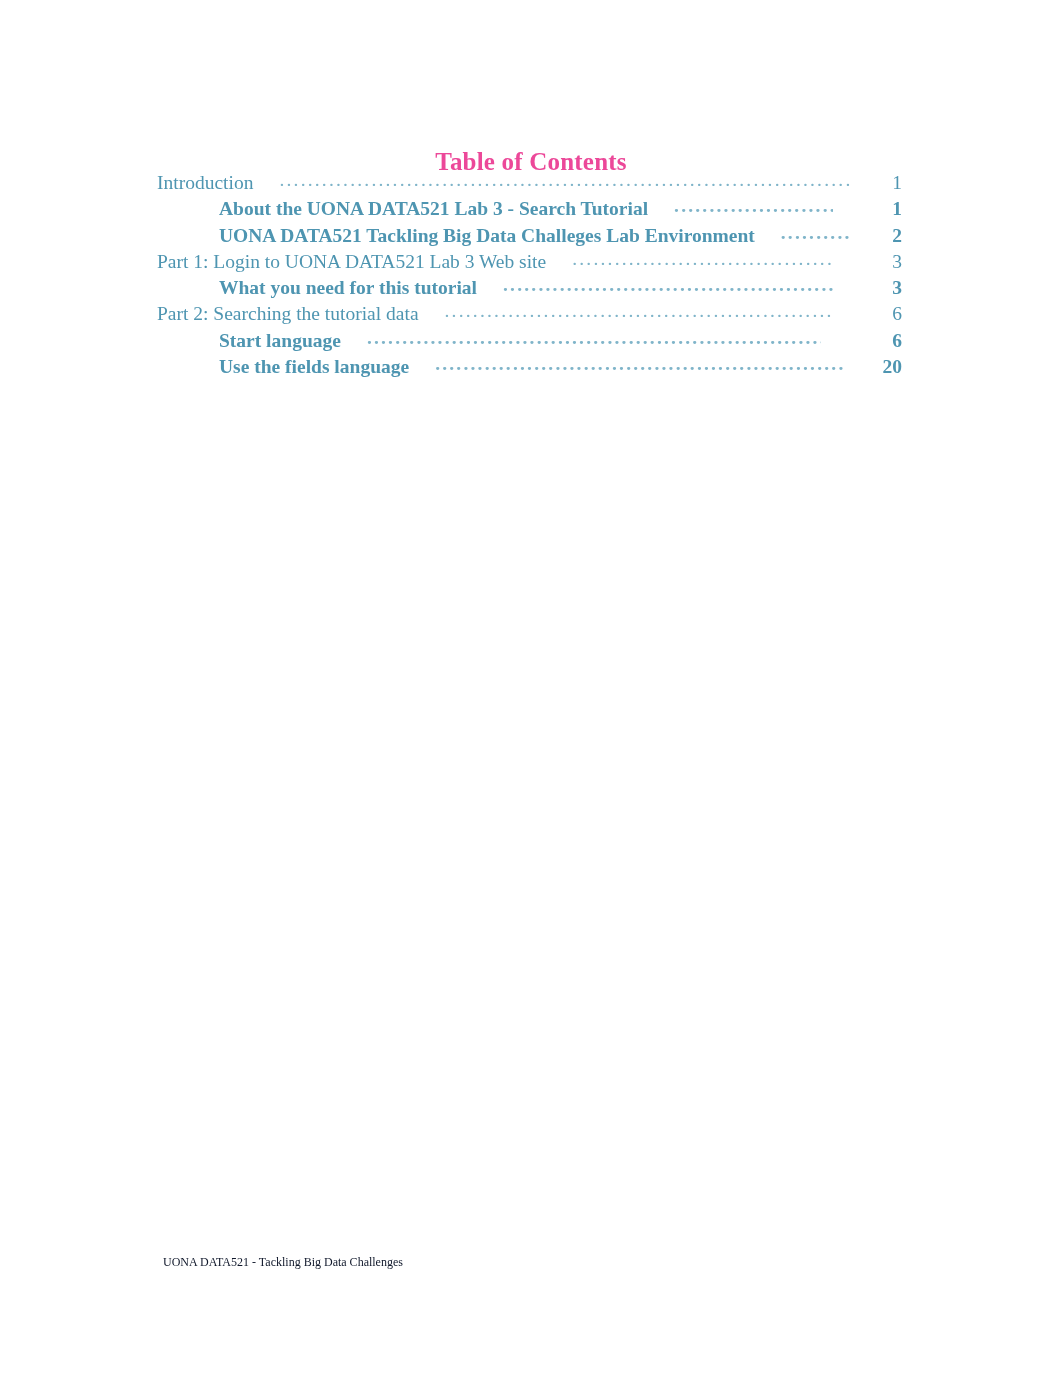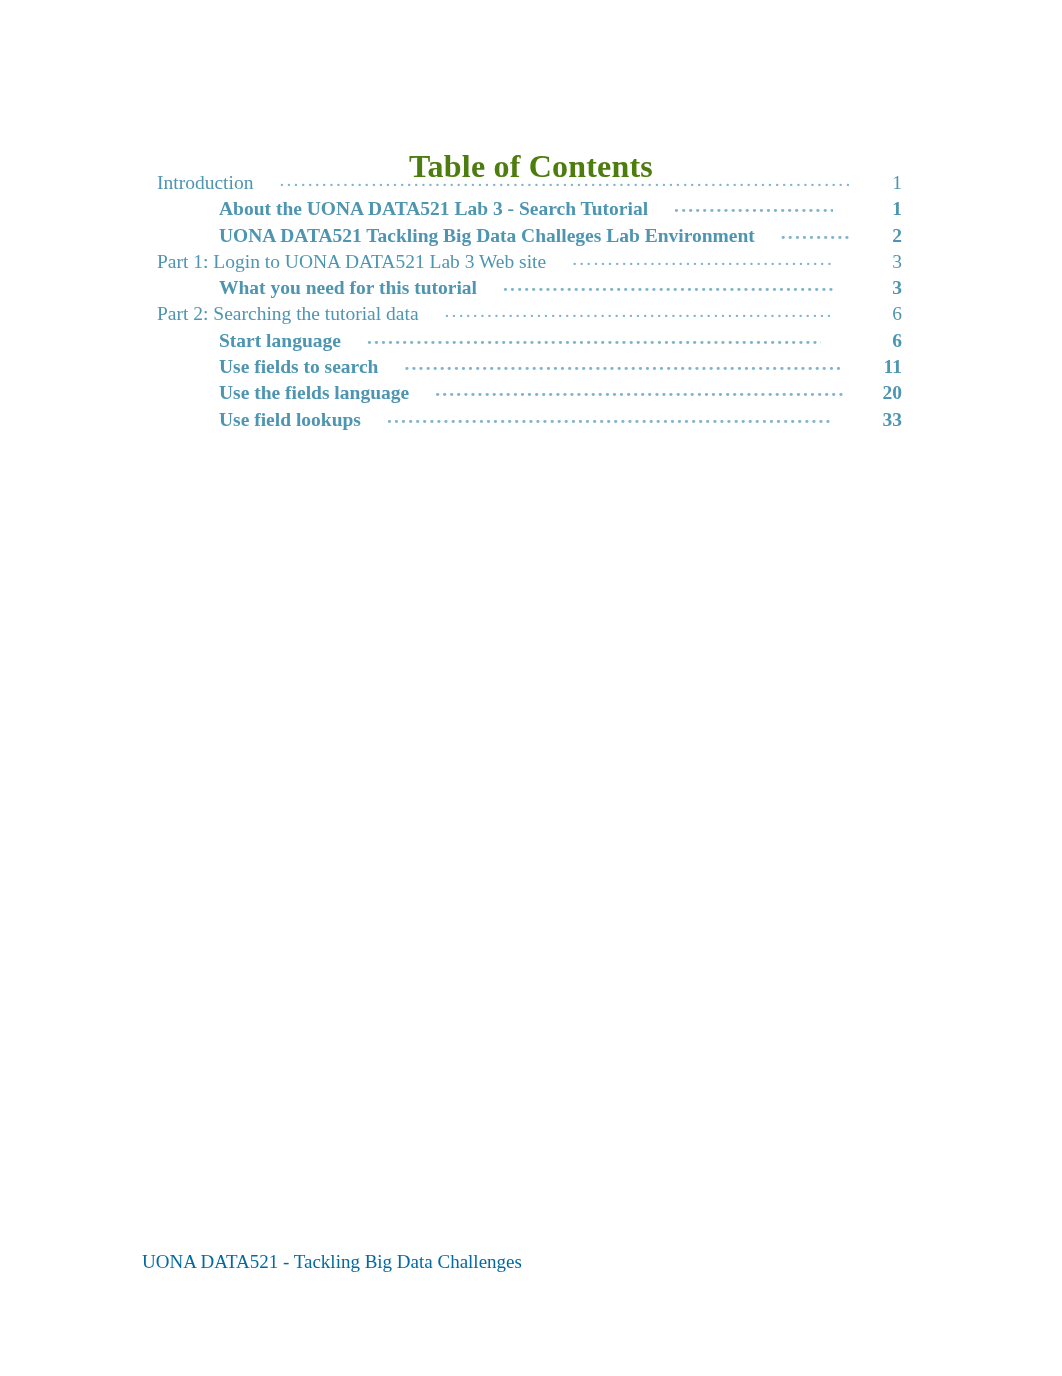--- a/index.html
+++ b/index.html
@@ -20,23 +20,23 @@
     inset: 0;
   }
 
   
   .toc-title {
     position: absolute;
     left: 0;
     right: 0;
     top: 126px;
     text-align: center;
-    font-size: 32px;
+    font-size: 25px;
     line-height: 38px;
-    color: #4d7c0f;
+    color: #ec4899;
     letter-spacing: 0.2px;
   }
 
   
   .toc-list {
     position: absolute;
     left: 157px;
     top: 170px;
     width: 745px;
   }
@@ -92,25 +92,25 @@
     flex: 0 0 auto;
     width: 44px;
     text-align: right;
     font-size: 19.5px;
     color: #4e95b1;
   }
 
   
   .footer {
     position: absolute;
-    left: 142px;
+    left: 163px;
     top: 1250px;
-    font-size: 19px;
+    font-size: 12px;
     line-height: 24px;
-    color: #0369a1;
+    color: #0f172a;
     white-space: nowrap;
   }
 </style>
 </head>
 <body>
 
 <div class="page">
 
   <h1 class="toc-title">Table of Contents</h1>
 
@@ -158,39 +158,27 @@
       <span class="toc-page">6</span>
     </div>
 
     <div class="toc-row level-2">
       <span class="toc-label">Start language</span>
       <span class="toc-gap"></span>
       <span class="toc-leader short-4"></span>
       <span class="toc-page">6</span>
     </div>
 
-    <div class="toc-row level-2">
-      <span class="toc-label">Use fields to search</span>
-      <span class="toc-gap"></span>
-      <span class="toc-leader short-2"></span>
-      <span class="toc-page">11</span>
-    </div>
 
     <div class="toc-row level-2">
       <span class="toc-label">Use the fields language</span>
       <span class="toc-gap"></span>
       <span class="toc-leader short-2"></span>
       <span class="toc-page">20</span>
     </div>
 
 
-    <div class="toc-row level-2">
-      <span class="toc-label">Use field lookups</span>
-      <span class="toc-gap"></span>
-      <span class="toc-leader short-3"></span>
-      <span class="toc-page">33</span>
-    </div>
 
   </div>
 
   <div class="footer">UONA DATA521 - Tackling Big Data Challenges</div>
 
 </div>
 
 </body></html>

